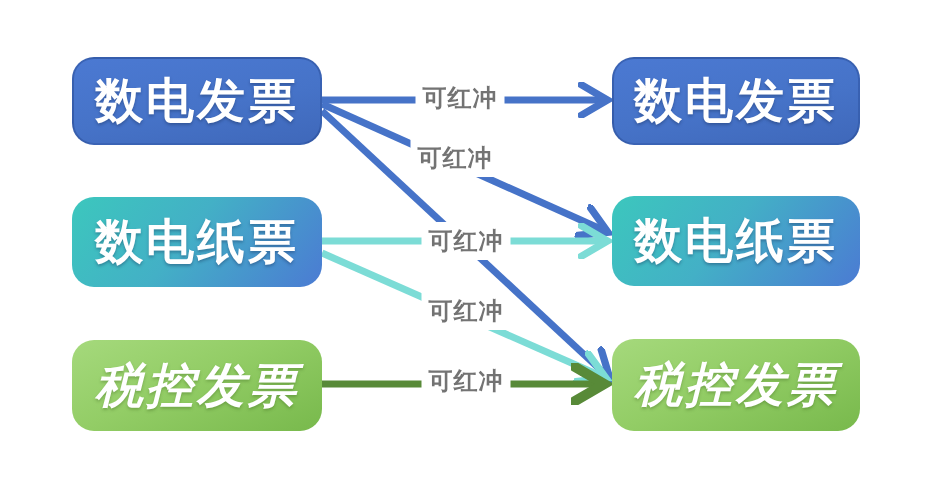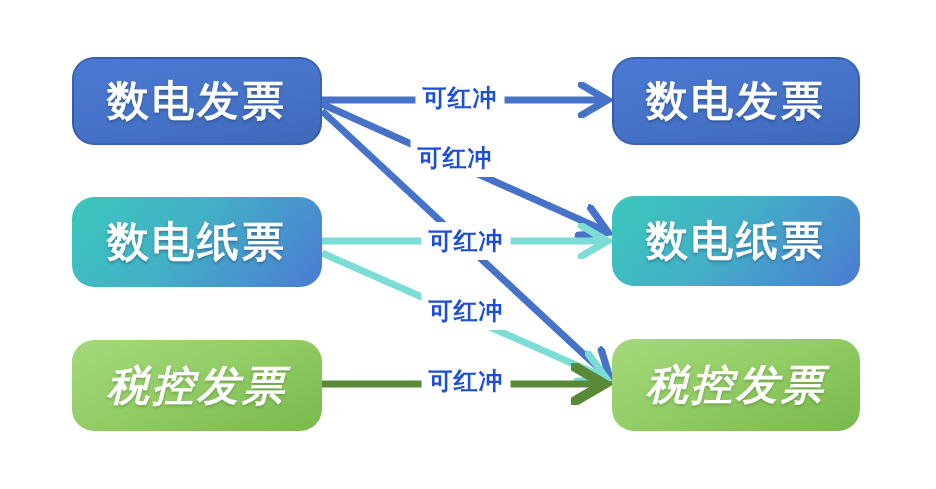--- a/index.html
+++ b/index.html
@@ -9,42 +9,42 @@
     background:#ffffff;
     overflow:hidden;
     font-family:"Liberation Sans","DejaVu Sans",sans-serif;
   }
   #edges-svg{position:absolute;left:0;top:0;z-index:1;}
   .node{
     position:absolute;
     display:flex;align-items:center;justify-content:center;
     border-radius:22px;
     color:#ffffff;
-    font-size:42px;font-weight:700;letter-spacing:3px;
+    font-size:48px;font-weight:700;letter-spacing:3px;
     text-shadow:0 2px 3px rgba(20,40,80,0.35);
     z-index:2;
     box-sizing:border-box;
   }
   .node.blue{
     background:linear-gradient(170deg,#4b79d2 0%,#4673c8 55%,#3f68ba 100%);
     border:2px solid rgba(30,60,130,0.35);
   }
   .node.teal{
     background:linear-gradient(128deg,#3cc7bd 0%,#43b0c6 45%,#4b7bd3 100%);
   }
   .node.green{
     background:linear-gradient(155deg,#a5d97c 0%,#93cd66 45%,#78b94c 100%);
     text-shadow:0 2px 3px rgba(60,100,30,0.35);
     font-style:italic;
   }
   .edge-label{
     position:absolute;
     transform:translate(-50%,-50%);
     background:#ffffff;
-    color:#1d4ed8;
+    color:#737373;
     font-size:24px;font-weight:700;letter-spacing:1px;
     padding:3px 7px;
     white-space:nowrap;
     z-index:3;
   }
 </style>
 </head>
 <body>
 
 <div id="stage">

